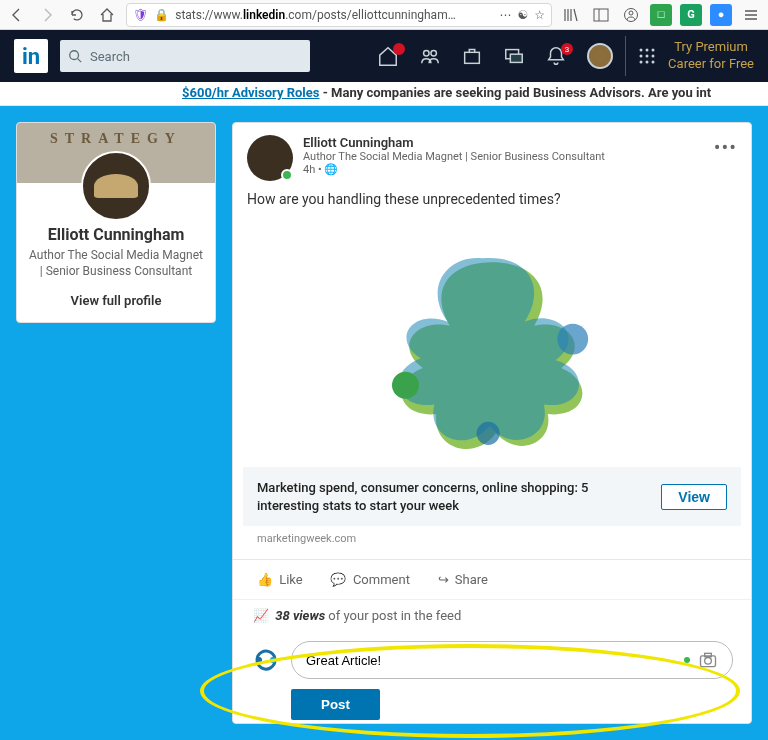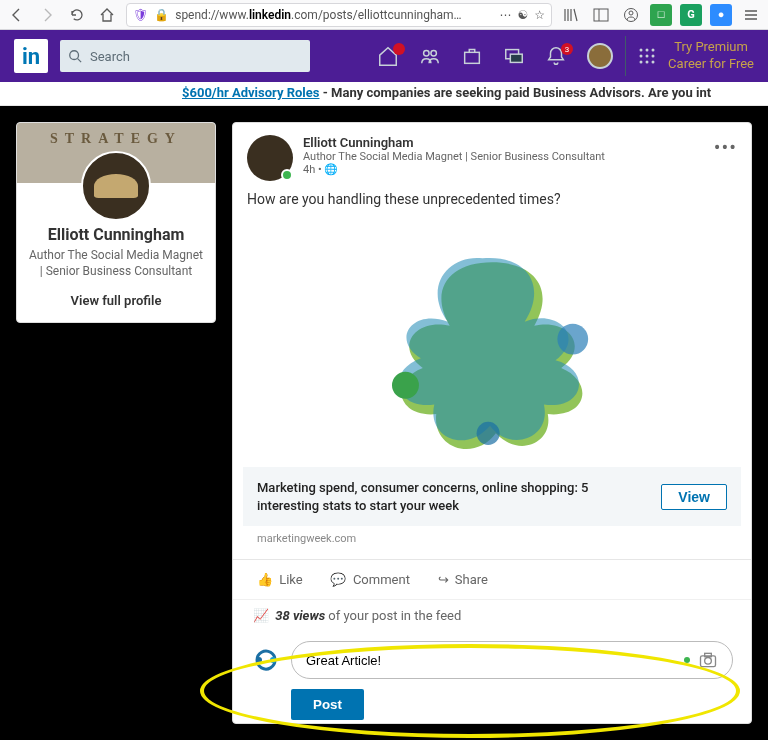--- a/index.html
+++ b/index.html
@@ -6,36 +6,36 @@
   body { font-family: -apple-system, BlinkMacSystemFont, "Segoe UI", Roboto, Arial, sans-serif; font-size: 13px; color: #333; background: #e9e9e9; width: 768px; height: 740px; overflow: hidden; position: relative; }
 
   .browser-chrome { height: 30px; background: #f9f9fa; border-bottom: 1px solid #d7d7db; display: flex; align-items: center; padding: 0 6px; gap: 8px; }
   .nav-btn { width: 22px; height: 22px; display:flex; align-items:center; justify-content:center; color:#5a5a5a; cursor:pointer; }
   .addr { flex:1; display:flex; align-items:center; height:24px; border:1px solid #d7d7db; border-radius:4px; background:#fff; padding:0 6px; gap:6px; font-size:12px; color:#555; }
   .addr b { color:#000; font-weight:600; }
   .tb-icon { width:22px; height:22px; display:flex; align-items:center; justify-content:center; color:#5a5a5a; cursor:pointer; }
   .ext { width:22px; height:22px; border-radius:3px; display:flex; align-items:center; justify-content:center; font-size:11px; font-weight:bold; color:#fff; }
 
   .page { height: calc(100% - 30px); overflow-y: hidden; background:#fff; position:relative; }
-  .li-header { height:52px; background:#4c1d95; display:flex; align-items:center; padding:0 14px; gap:12px; }
+  .li-header { height:52px; background:#0f172a; display:flex; align-items:center; padding:0 14px; gap:12px; }
   .li-logo { width:34px; height:34px; background:#fff; color:#0077b5; font-weight:bold; font-size:22px; display:flex; align-items:center; justify-content:center; border-radius:2px; }
   .li-search { width:250px; height:32px; background:#e1e9ee; border-radius:2px; display:flex; align-items:center; padding:0 8px; gap:8px; color:#5e6d77; }
   .li-spacer { flex:1; }
   .li-navicon { width:30px; color:#c7d1d8; text-align:center; position:relative; cursor:pointer; }
   .badge { position:absolute; top:-2px; right:2px; width:12px; height:12px; background:#d11124; border-radius:50%; font-size:8px; color:#fff; display:flex; align-items:center; justify-content:center; }
   .avatar-sm { width:26px; height:26px; border-radius:50%; background:#8a6d3b; border:2px solid #c7d1d8; cursor:pointer; }
   .vsep { width:1px; height:40px; background:#405a69; }
   .apps { color:#c7d1d8; cursor:pointer; }
   .premium { font-size:13px; color:#c7a24a; text-align:center; line-height:1.3; cursor:pointer; }
 
   .banner { height:24px; background:#fff; padding:3px 0 0 182px; font-size:13px; border-bottom:1px solid #e6e6e6; }
   .banner a { color:#0073b1; font-weight:bold; }
   .banner span { font-weight:bold; }
 
-  .content { display:flex; gap:16px; padding:16px; background:#000000; height: calc(100% - 76px); }
+  .content { display:flex; gap:16px; padding:16px; background:#0ea5e9; height: calc(100% - 76px); }
   .sidecard { width:200px; background:#fff; border:1px solid #dedede; border-radius:4px; overflow:hidden; text-align:center; height:fit-content; }
   .sidecard .bg { height:60px; background:#b8b0a0; position:relative; color:#6b5b3f; font-family:Georgia, serif; font-size:14px; letter-spacing:7px; font-weight:bold; text-align:center; padding-top:8px; }
   .sidecard .av { width:70px; height:70px; border-radius:50%; background:#3a2f20; border:2px solid #fff; position:absolute; left:50%; transform:translateX(-50%); top:28px; display:flex; align-items:center; justify-content:center; }
   .sidecard .hat { width:44px; height:24px; background:#c4a870; border-radius:50% 50% 10% 10%; }
   .sidecard h3 { font-size:16px; margin:42px 8px 4px; }
   .sidecard p { font-size:12px; color:#666; padding:0 10px; line-height:1.3; }
   .sidecard .vfp { font-weight:600; padding:14px 0; cursor:pointer; }
 
   .feed { flex:1; background:#fff; border:1px solid #dedede; border-radius:4px; position:relative; }
   .post-head { display:flex; gap:10px; padding:12px 14px 6px; }
@@ -53,21 +53,21 @@
   .actions { border-top:1px solid #e6e6e6; display:flex; gap:0; padding:4px 10px; }
   .action { display:flex; align-items:center; gap:6px; color:#666; font-size:13px; padding:8px 14px; cursor:pointer; border-radius:4px; }
   .views { display:flex; align-items:center; gap:6px; color:#666; font-size:13px; padding:8px 20px; border-top:1px solid #f0f0f0; }
   .views b { color:#333;font-style:italic; }
 
   .comment-row { display:flex; align-items:center; gap:10px; padding:10px 18px; }
   .c-av { width:30px; height:30px; border-radius:50%; background:#fff; display:flex; align-items:center; justify-content:center;}
   .c-box { flex:1; height:38px; border:1px solid #bbb; border-radius:20px; display:flex; align-items:center; padding:8px 14px; gap:8px; position:relative; }
   .c-box input { flex:1; border:none; outline:none; font-size:13px; background:transparent; }
   .c-dot { width:6px; height:6px; background:#3db550; border-radius:50%; }
-  .postbtn { margin-left:58px; background:#0073b1; color:#fff; border:none; padding:8px 22px; font-weight:600; border-radius:2px; cursor:pointer; }
+  .postbtn { margin-left:58px; background:#0073b1; color:#fff; border:none; padding:8px 30px; font-weight:600; border-radius:2px; cursor:pointer; }
 
   .highlight { position:absolute; border:4px solid #f0e600; border-radius:50%; width:540px; height:94px; left:200px; top:644px; pointer-events:none; }
 
   svg { display:block; }
 </style>
 </head>
 <body>
 
 <div class="browser-chrome">
   <div class="nav-btn">
@@ -86,21 +86,21 @@
       </svg>
     </div>
   <div class="nav-btn">
       <svg width="16" height="16" viewBox="0 0 16 16">
         <path d="M2 8l6-6 6 6M4 7v7h8V7" stroke="#5a5a5a" stroke-width="1.3" fill="none"></path>
       </svg>
     </div>
   <div class="addr">
     <span style="color:#7a3cdb">🛡</span>
     <span>🔒</span>
-    <span><span>spend://www.</span><b>linkedin</b><span>.com/posts/elliottcunningham</span>…</span>
+    <span><span>stats://www.</span><b>linkedin</b><span>.com/posts/elliottcunningham</span>…</span>
     <span style="margin-left:auto">⋯</span>
     <span>☯</span>
     <span>☆</span>
   </div>
   <div class="tb-icon">
       <svg width="16" height="16" viewBox="0 0 16 16">
         <path d="M2 2v12M5 2v12M8 2v12M11 2l3 12" stroke="#5a5a5a" stroke-width="1.2"></path>
       </svg>
     </div>
   <div class="tb-icon">

